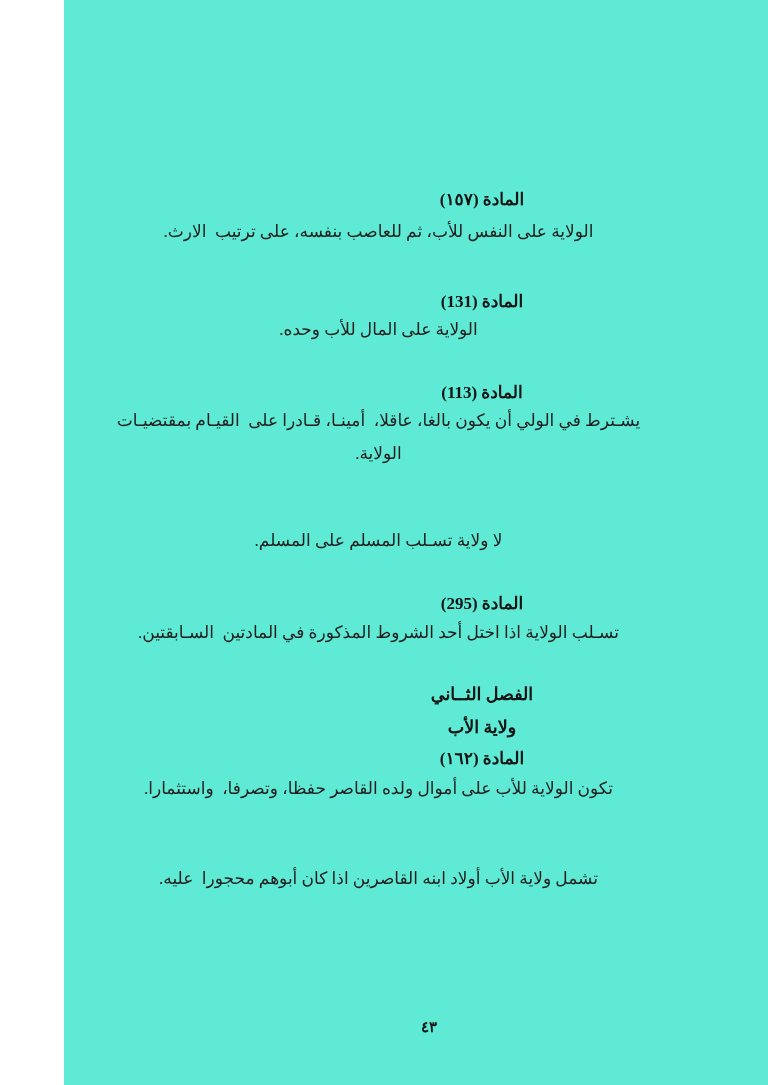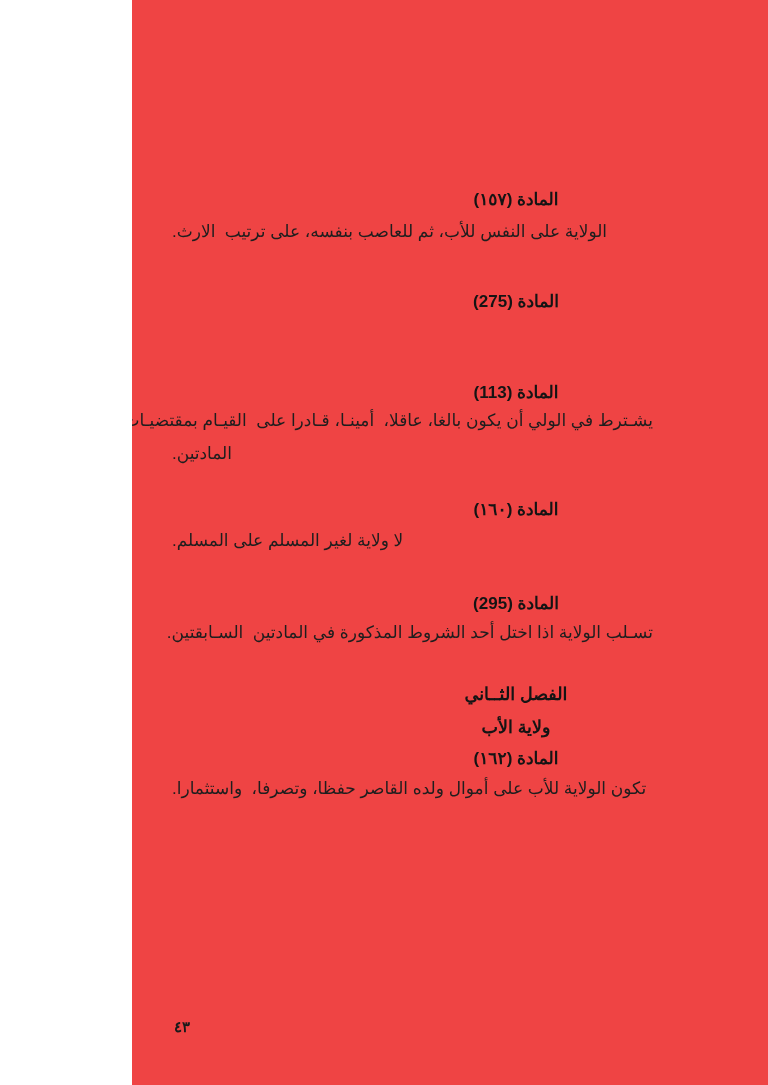--- a/index.html
+++ b/index.html
@@ -2,26 +2,26 @@
 <html lang="ar" dir="rtl"><head>
 <meta charset="utf-8">
 <style>
   html, body {
     margin: 0;
     padding: 0;
     background: #ffffff;
   }
   .page {
     position: relative;
-    width: 636px;
+    width: 704px;
     height: 1085px;
-    background: #ef4444;
+    background: #5eead4;
     overflow: hidden;
     direction: rtl;
-    font-family: Liberation Sans, sans-serif;
+    font-family: Liberation Serif, serif;
     color: #1b1b1b;
   }
   .article-heading {
     position: absolute;
     left: 132px;
     right: 0;
     text-align: center;
     font-size: 17px;
     font-weight: bold;
     line-height: 26px;
@@ -37,59 +37,60 @@
     font-weight: bold;
     line-height: 26px;
     white-space: nowrap;
     color: #141414;
   }
   .body-line {
     position: absolute;
     right: 115px;
     left: 40px;
     direction: rtl;
-    text-align: left;
+    text-align: center;
     font-size: 17px;
     line-height: 26px;
     white-space: nowrap;
     color: #1e1e1e;
   }
   .page-number {
     position: absolute;
     left: 42px;
     right: 16px;
-    text-align: left;
+    text-align: center;
     font-size: 15px;
     font-weight: bold;
     letter-spacing: 7px;
     color: #1a1a1a;
   }
 </style>
 </head>
 <body>
 
 <div class="page">
 
   <div class="article-heading" style="top:187px">المادة (١٥٧)</div>
   <div class="body-line" style="top:219px">الولاية على النفس للأب، ثم للعاصب بنفسه، على ترتيب &nbsp;الارث.</div>
 
-  <div class="article-heading" style="top:289px">المادة (275)</div>
+  <div class="article-heading" style="top:289px">المادة (131)</div>
+  <div class="body-line" style="top:317px">الولاية على المال للأب وحده.</div>
 
   <div class="article-heading" style="top:380px">المادة (113)</div>
   <div class="body-line" style="top:408px">يشـترط في الولي أن يكون بالغا، عاقلا، &nbsp;أمينـا، قـادرا على &nbsp;القيـام بمقتضيـات</div>
-  <div class="body-line" style="top:441px">المادتين.</div>
+  <div class="body-line" style="top:441px">الولاية.</div>
 
-  <div class="article-heading" style="top:497px">المادة (١٦٠)</div>
-  <div class="body-line" style="top:528px">لا ولاية لغير المسلم على المسلم.</div>
+  <div class="body-line" style="top:528px">لا ولاية تسـلب المسلم على المسلم.</div>
 
   <div class="article-heading" style="top:591px">المادة (295)</div>
   <div class="body-line" style="top:620px">تسـلب الولاية اذا اختل أحد الشروط المذكورة في المادتين &nbsp;السـابقتين.</div>
 
   <div class="chapter-heading" style="top:681px">الفصل الثــاني</div>
   <div class="chapter-heading" style="top:714px">ولاية الأب</div>
 
   <div class="article-heading" style="top:746px">المادة (١٦٢)</div>
   <div class="body-line" style="top:776px">تكون الولاية للأب على أموال ولده القاصر حفظا، وتصرفا، &nbsp;واستثمارا.</div>
 
+  <div class="body-line" style="top:866px">تشمل ولاية الأب أولاد ابنه القاصرين اذا كان أبوهم محجورا &nbsp;عليه.</div>
 
   <div class="page-number" style="top:1018px">٤٣</div>
 
 </div>
 
 </body></html>

